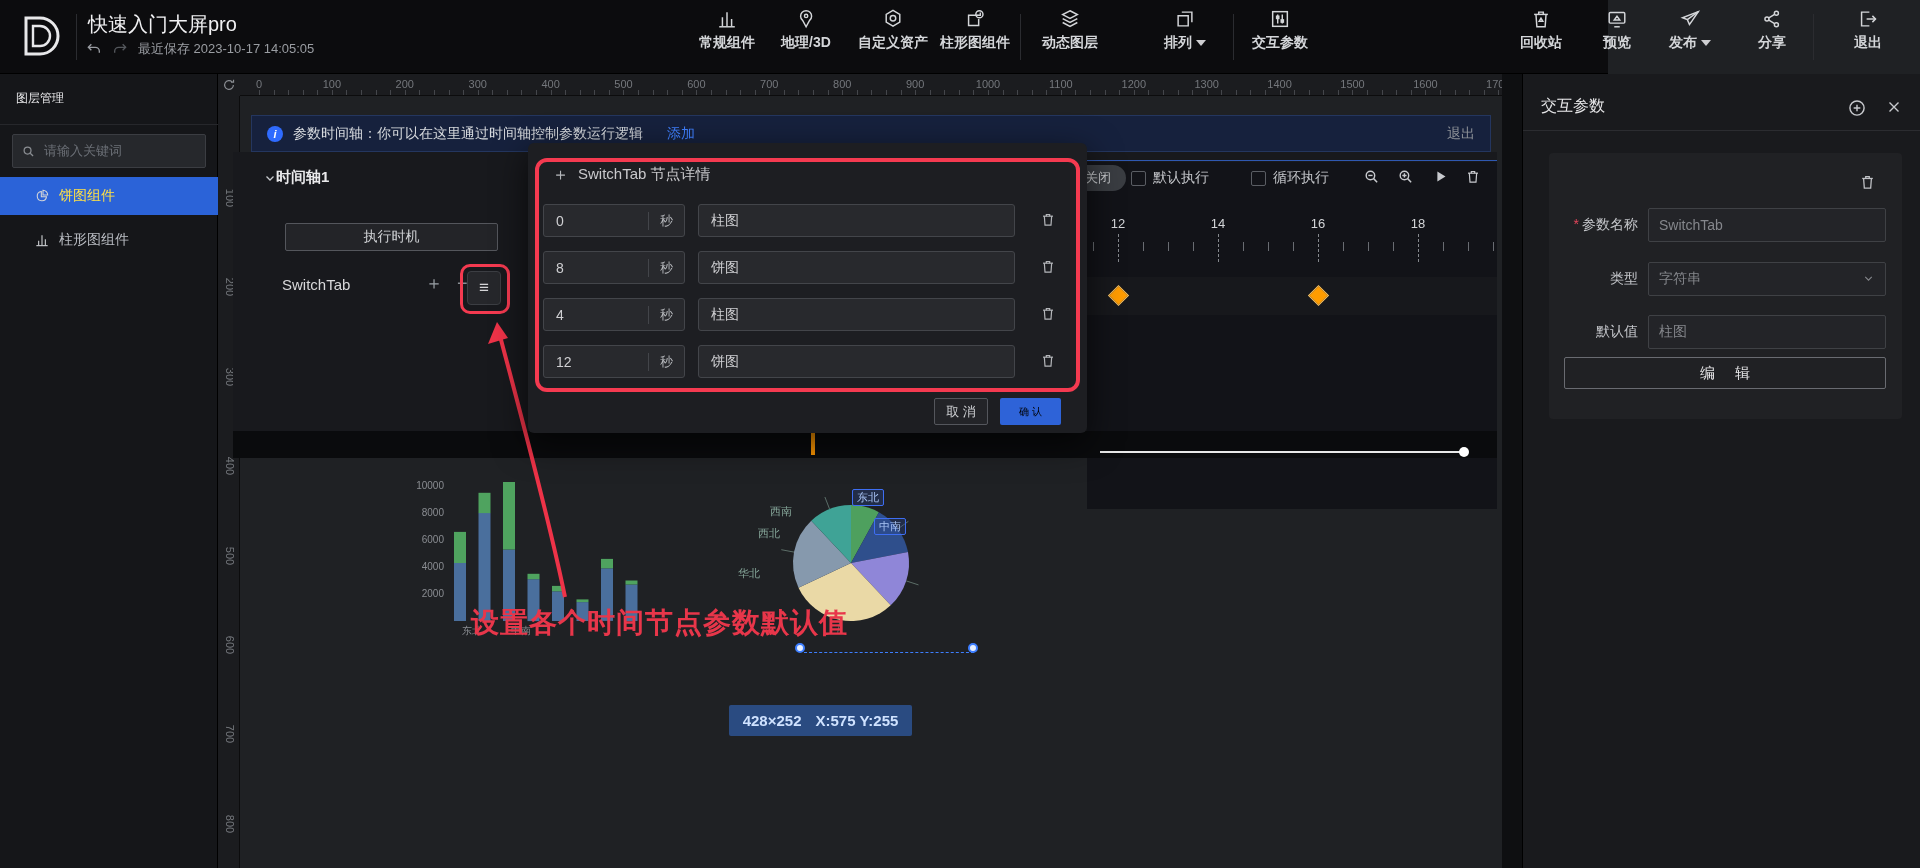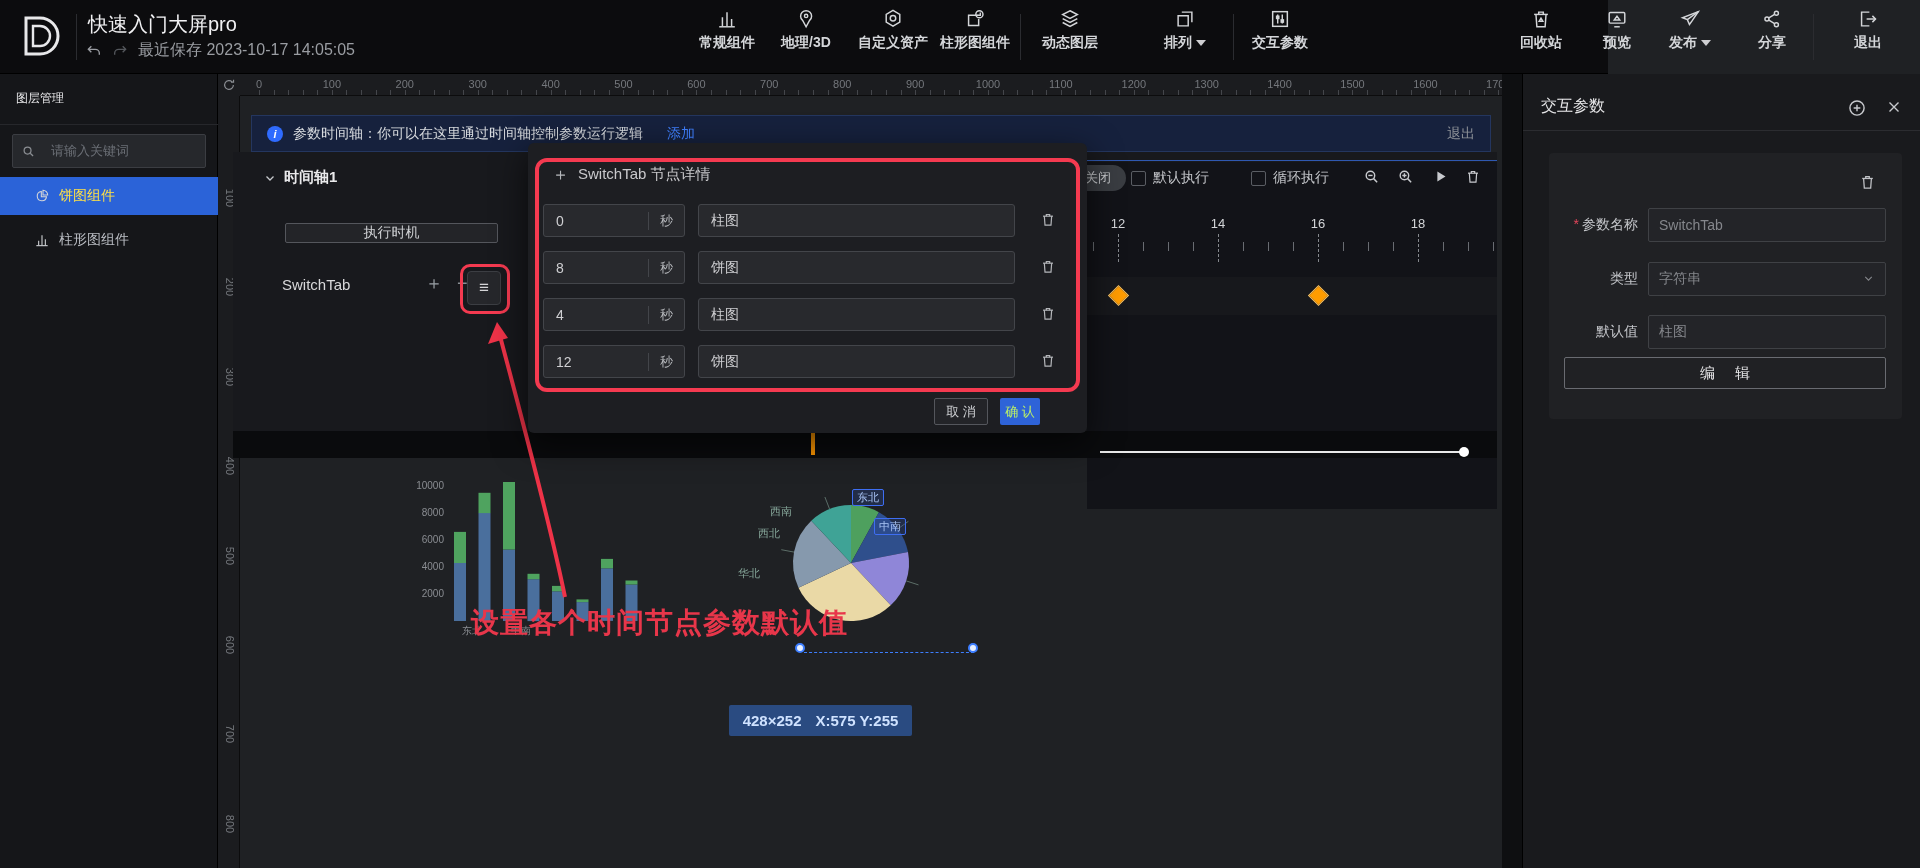--- a/index.html
+++ b/index.html
@@ -6,51 +6,51 @@
   html,body { background:#000; }
   #stage { position:relative; width:1920px; height:868px; overflow:hidden;
            font-family:"Liberation Sans","DejaVu Sans",sans-serif; background:#1f2124; color:#ddd; }
   .abs { position:absolute; }
   svg { display:block; }
 
   
   #topbar { position:absolute; left:0; top:0; width:1608px; height:74px; background:#0c0c0e; border-bottom:1px solid #000; z-index:60; }
   .tb-vdiv { position:absolute; top:14px; width:1px; height:46px; background:#2b2c30; }
   #app-title { position:absolute; left:88px; top:11px; font-size:20px; color:#f1f1f3; }
-  #save-row { position:absolute; left:86px; top:40px; display:flex; align-items:center; gap:10px; color:#9a9da2; font-size:16px; }
+  #save-row { position:absolute; left:86px; top:40px; display:flex; align-items:center; gap:10px; color:#9a9da2; font-size:13px; }
   .menu-item { position:absolute; top:8px; transform:translateX(-50%); display:flex; flex-direction:column; align-items:center; gap:4px; color:#d4d6d9; cursor:pointer; }
   .menu-item .mi-label { font-size:14px; display:flex; align-items:center; gap:4px; white-space:nowrap;font-weight:bold; }
   .caret { width:0; height:0; border-left:5px solid transparent; border-right:5px solid transparent; border-top:6px solid #cfcfd2; }
 
   
   #sidebar { position:absolute; left:0; top:74px; width:218px; height:794px; background:#151619; border-right:1px solid #000; z-index:40; }
   #sb-title { position:absolute; left:16px; top:16px; font-size:12px; color:#e8e8ea; }
   #sb-divider { position:absolute; left:0; top:50px; width:218px; height:1px; background:#26272b; }
-  #sb-search { position:absolute; left:12px; top:60px; width:194px; height:34px; background:#26282c; border:1px solid #3b3d42; border-radius:2px; display:flex; align-items:center; padding:0 8px; gap:15px; color:#8a8d92; }
+  #sb-search { position:absolute; left:12px; top:60px; width:194px; height:34px; background:#26282c; border:1px solid #3b3d42; border-radius:2px; display:flex; align-items:center; padding:0 8px; gap:8px; color:#8a8d92; }
   #sb-search .ph { color:#6b6f76; font-size:13px; }
   .sb-item { position:absolute; left:0; width:218px; height:38px; display:flex; align-items:center; gap:9px; padding-left:34px; font-size:14px; color:#b9bcc2; cursor:pointer; }
   .sb-item.sel { background:#2b63d8; color:#fde047; }
 
   
   #canvas { position:absolute; left:218px; top:74px; width:1284px; height:794px; background:#1f2124; overflow:hidden; }
   #ruler-top { position:absolute; left:0; top:0; width:1284px; height:22px; background:#1b1c1f; border-bottom:1px solid #0c0c0d;
                background-image:repeating-linear-gradient(90deg,#44464b 0,#44464b 1px,transparent 1px,transparent 14.58px);
                background-size:100% 6px; background-position:41px 16px; background-repeat:no-repeat; }
   .ruler-num { position:absolute; top:4px; font-size:11px; color:#74777c; transform:translateX(-50%); }
   #ruler-left { position:absolute; left:0; top:22px; width:22px; height:772px; background:#1b1c1f; border-right:1px solid #0c0c0d; }
   .ruler-num-v { position:absolute; left:3px; font-size:11px; color:#74777c; transform:rotate(90deg); transform-origin:center; }
   #ruler-corner { position:absolute; left:0; top:0; width:22px; height:22px; background:#1b1c1f; z-index:3; color:#8a8d92; display:flex; align-items:center; justify-content:center; }
 
   
   #tl-overlay { position:absolute; left:15px; top:78px; width:1264px; height:306px; background:#18191d; border-bottom:1px solid #000; z-index:10; }
   #tl-banner { position:absolute; left:18px; top:-37px; width:1240px; height:37px; background:#16213d; border:1px solid #24365f; display:flex; align-items:center; padding:0 15px; gap:10px; font-size:14px; color:#d7dade; }
   #tl-banner .add { color:#4080ff; margin-left:14px; cursor:pointer; }
   #tl-banner .exit { margin-left:auto; color:#8f9399; cursor:pointer; }
-  #tl-name-row { position:absolute; left:31px; top:16px; display:flex; align-items:center; gap:8px; color:#e9e9eb; font-size:15px; font-weight:bold; }
-  #tl-trigger { position:absolute; left:52px; top:71px; width:213px; height:20px; background:#232428; border:1px solid #54565c; border-radius:2px; color:#cfd1d4; font-size:14px; display:flex; align-items:center; justify-content:center; cursor:pointer; }
+  #tl-name-row { position:absolute; left:31px; top:16px; display:flex; align-items:center; color:#e9e9eb; font-size:15px; font-weight:bold; }
+  #tl-trigger { position:absolute; left:52px; top:71px; width:213px; height:28px; background:#232428; border:1px solid #54565c; border-radius:2px; color:#cfd1d4; font-size:14px; display:flex; align-items:center; justify-content:center; cursor:pointer; }
   #tl-param { position:absolute; left:49px; top:124px; font-size:15px; color:#d8d8da; }
   .tl-mini { position:absolute; top:122px; color:#9aa0a6; font-size:18px; line-height:18px; cursor:pointer; }
   #tl-menu-btn { position:absolute; left:234px; top:119px; width:34px; height:34px; background:#26272b; border:1px solid #3c3e43; border-radius:4px; color:#d5d5d7; font-size:17px; display:flex; align-items:center; justify-content:center; cursor:pointer; }
   #tl-highlight { position:absolute; left:227px; top:112px; width:50px; height:50px; border:3px solid #f43a50; border-radius:10px; z-index:20; pointer-events:none; }
 
   #tl-track { position:absolute; left:854px; top:10px; width:410px; height:347px; background:#121318; }
   #tl-blueline { position:absolute; left:854px; top:8px; width:410px; height:1px; background:#2f58b0; }
   #tl-toggle { position:absolute; left:837px; top:13px; width:56px; height:26px; border-radius:13px; background:#3a3d42; color:#c9cbce; font-size:13px; display:flex; align-items:center; justify-content:center; cursor:pointer; }
   .tl-check { position:absolute; top:19px; width:15px; height:15px; border:1px solid #5a5d63; border-radius:2px; background:transparent; cursor:pointer; }
   .tl-check-label { position:absolute; top:17px; font-size:14px; color:#c3c5c9; }
@@ -69,21 +69,21 @@
   #modal { position:absolute; left:310px; top:69px; width:559px; height:290px; background:#1d1e22; border-radius:6px; box-shadow:0 10px 34px rgba(0,0,0,.65); z-index:30; }
   #modal-red { position:absolute; left:7px; top:15px; width:545px; height:234px; border:4px solid #f43a50; border-radius:12px; pointer-events:none; }
   #modal-title-row { position:absolute; left:24px; top:20px; display:flex; align-items:center; gap:9px; color:#c9c9cc; font-size:15px; }
   .m-row { position:absolute; left:15px; height:33px; }
   .m-timebox { position:absolute; left:0; top:0; width:142px; height:33px; background:#28292d; border:1px solid #43454a; border-radius:3px; display:flex; align-items:center; }
   .m-timebox .t { flex:1; padding-left:12px; color:#cfcfd2; font-size:14px; }
   .m-timebox .u { width:36px; text-align:center; color:#b7b9bd; font-size:13px; border-left:1px solid #43454a; }
   .m-valbox { position:absolute; left:155px; top:0; width:317px; height:33px; background:#28292d; border:1px solid #43454a; border-radius:3px; display:flex; align-items:center; padding-left:12px; color:#cfcfd2; font-size:14px; }
   .m-trash { position:absolute; left:497px; top:7px; color:#b4b6ba; cursor:pointer; }
   #m-cancel { position:absolute; left:406px; top:255px; width:54px; height:27px; background:#232428; border:1px solid #54565c; border-radius:2px; color:#cfd1d4; font-size:13px; display:flex; align-items:center; justify-content:center; cursor:pointer; }
-  #m-ok { position:absolute; left:472px; top:255px; width:40px; height:27px; background:#2e63d8; border-radius:2px; color:#bef264; font-size:13px; display:flex; align-items:center; justify-content:center; cursor:pointer; }
+  #m-ok { position:absolute; left:472px; top:255px; width:61px; height:27px; background:#2e63d8; border-radius:2px; color:#000000; font-size:10px; display:flex; align-items:center; justify-content:center; cursor:pointer; }
 
   
   #bar-chart { position:absolute; left:186px; top:396px; z-index:2; }
   #pie-chart { position:absolute; left:500px; top:390px; z-index:2; }
   .pie-label { position:absolute; font-size:11px; color:#86a79a; z-index:3; white-space:nowrap; }
   .pie-label.boxed { color:#a9c4f5; border:1px solid #3e6ef2; background:rgba(40,70,140,.35); padding:0 4px; border-radius:2px; }
   .sel-handle { position:absolute; width:10px; height:10px; border:2px solid #3d7eff; background:#e8f0ff; border-radius:50%; z-index:4; }
   #sel-edge { position:absolute; left:586px; top:578px; width:170px; height:0; border-top:1px dashed #3d7eff; z-index:3; }
   #sel-tooltip { position:absolute; left:511px; top:631px; width:183px; height:31px; background:rgba(45,84,150,.82); border-radius:2px; display:flex; align-items:center; justify-content:center; gap:14px; color:#cfe2ff; font-size:15px; font-weight:bold; z-index:5; }
   #annotation { position:absolute; left:253px; top:530px; font-size:28px; font-weight:bold; color:#e8364a; z-index:25; letter-spacing:1px; }

